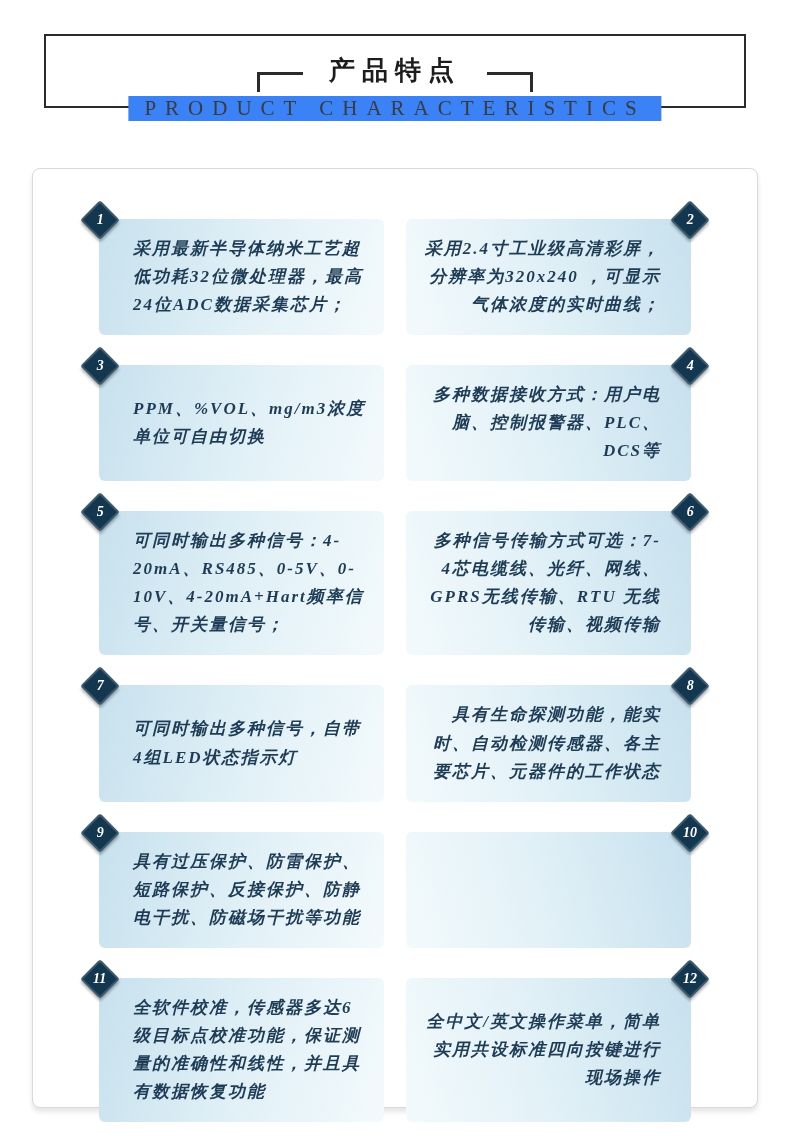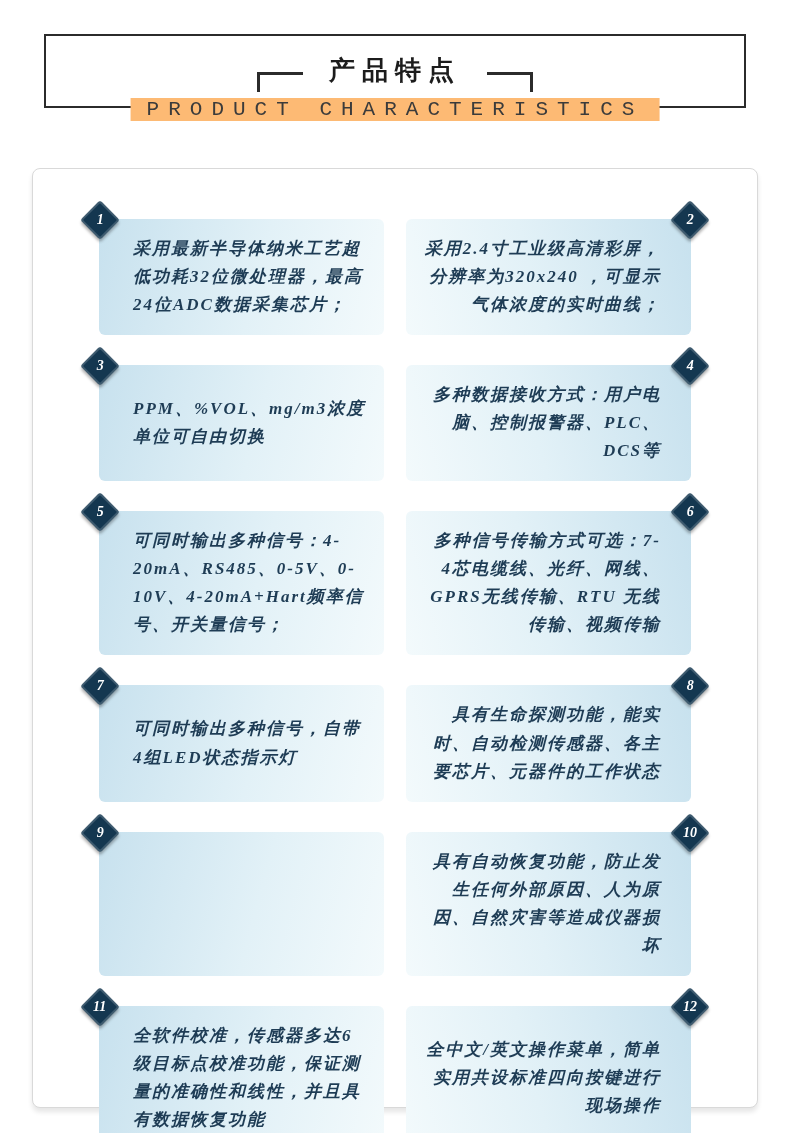--- a/index.html
+++ b/index.html
@@ -41,27 +41,27 @@
     letter-spacing: 7px;
     color: #1c1c1c;
     font-family: "Liberation Sans", sans-serif;
     line-height: 1.1;
   }
   .title-en {
     position: absolute;
     left: 50%;
     bottom: -15px;
     transform: translateX(-50%);
-    background: #fdba74;
+    background: #3b82f6;
     padding: 0 16px;
     white-space: nowrap;
     font-size: 21px;
     letter-spacing: 9px;
     color: #3b3b3b;
-    font-family: Liberation Mono, monospace;
+    font-family: Liberation Serif, serif;
   }
 
   
   .board {
     margin: 60px 32px 0 32px;
     height: 940px;
     border: 1px solid #d9d9d9;
     border-radius: 8px;
     box-shadow: 0 4px 5px rgba(0,0,0,0.10);
     padding: 50px 66px 0 66px;
@@ -198,27 +198,27 @@
     <div class="badge">
       <span class="badge-num">8</span>
     </div>
     <p class="ftext">具有生命探测功能，能实时、自动检测传感器、各主要芯片、元器件的工作状态</p>
   </div>
 
   <div class="feature left">
     <div class="badge">
       <span class="badge-num">9</span>
     </div>
+    <p class="ftext">具有过压保护、防雷保护、短路保护、反接保护、防静电干扰、防磁场干扰等功能</p>
   </div>
 
   <div class="feature right">
     <div class="badge">
       <span class="badge-num">10</span>
     </div>
-    <p class="ftext">具有自动恢复功能，防止发生任何外部原因、人为原因、自然灾害等造成仪器损坏</p>
   </div>
 
   <div class="feature left">
     <div class="badge">
       <span class="badge-num">11</span>
     </div>
     <p class="ftext">全软件校准，传感器多达6级目标点校准功能，保证测量的准确性和线性，并且具有数据恢复功能</p>
   </div>
 
   <div class="feature right">

